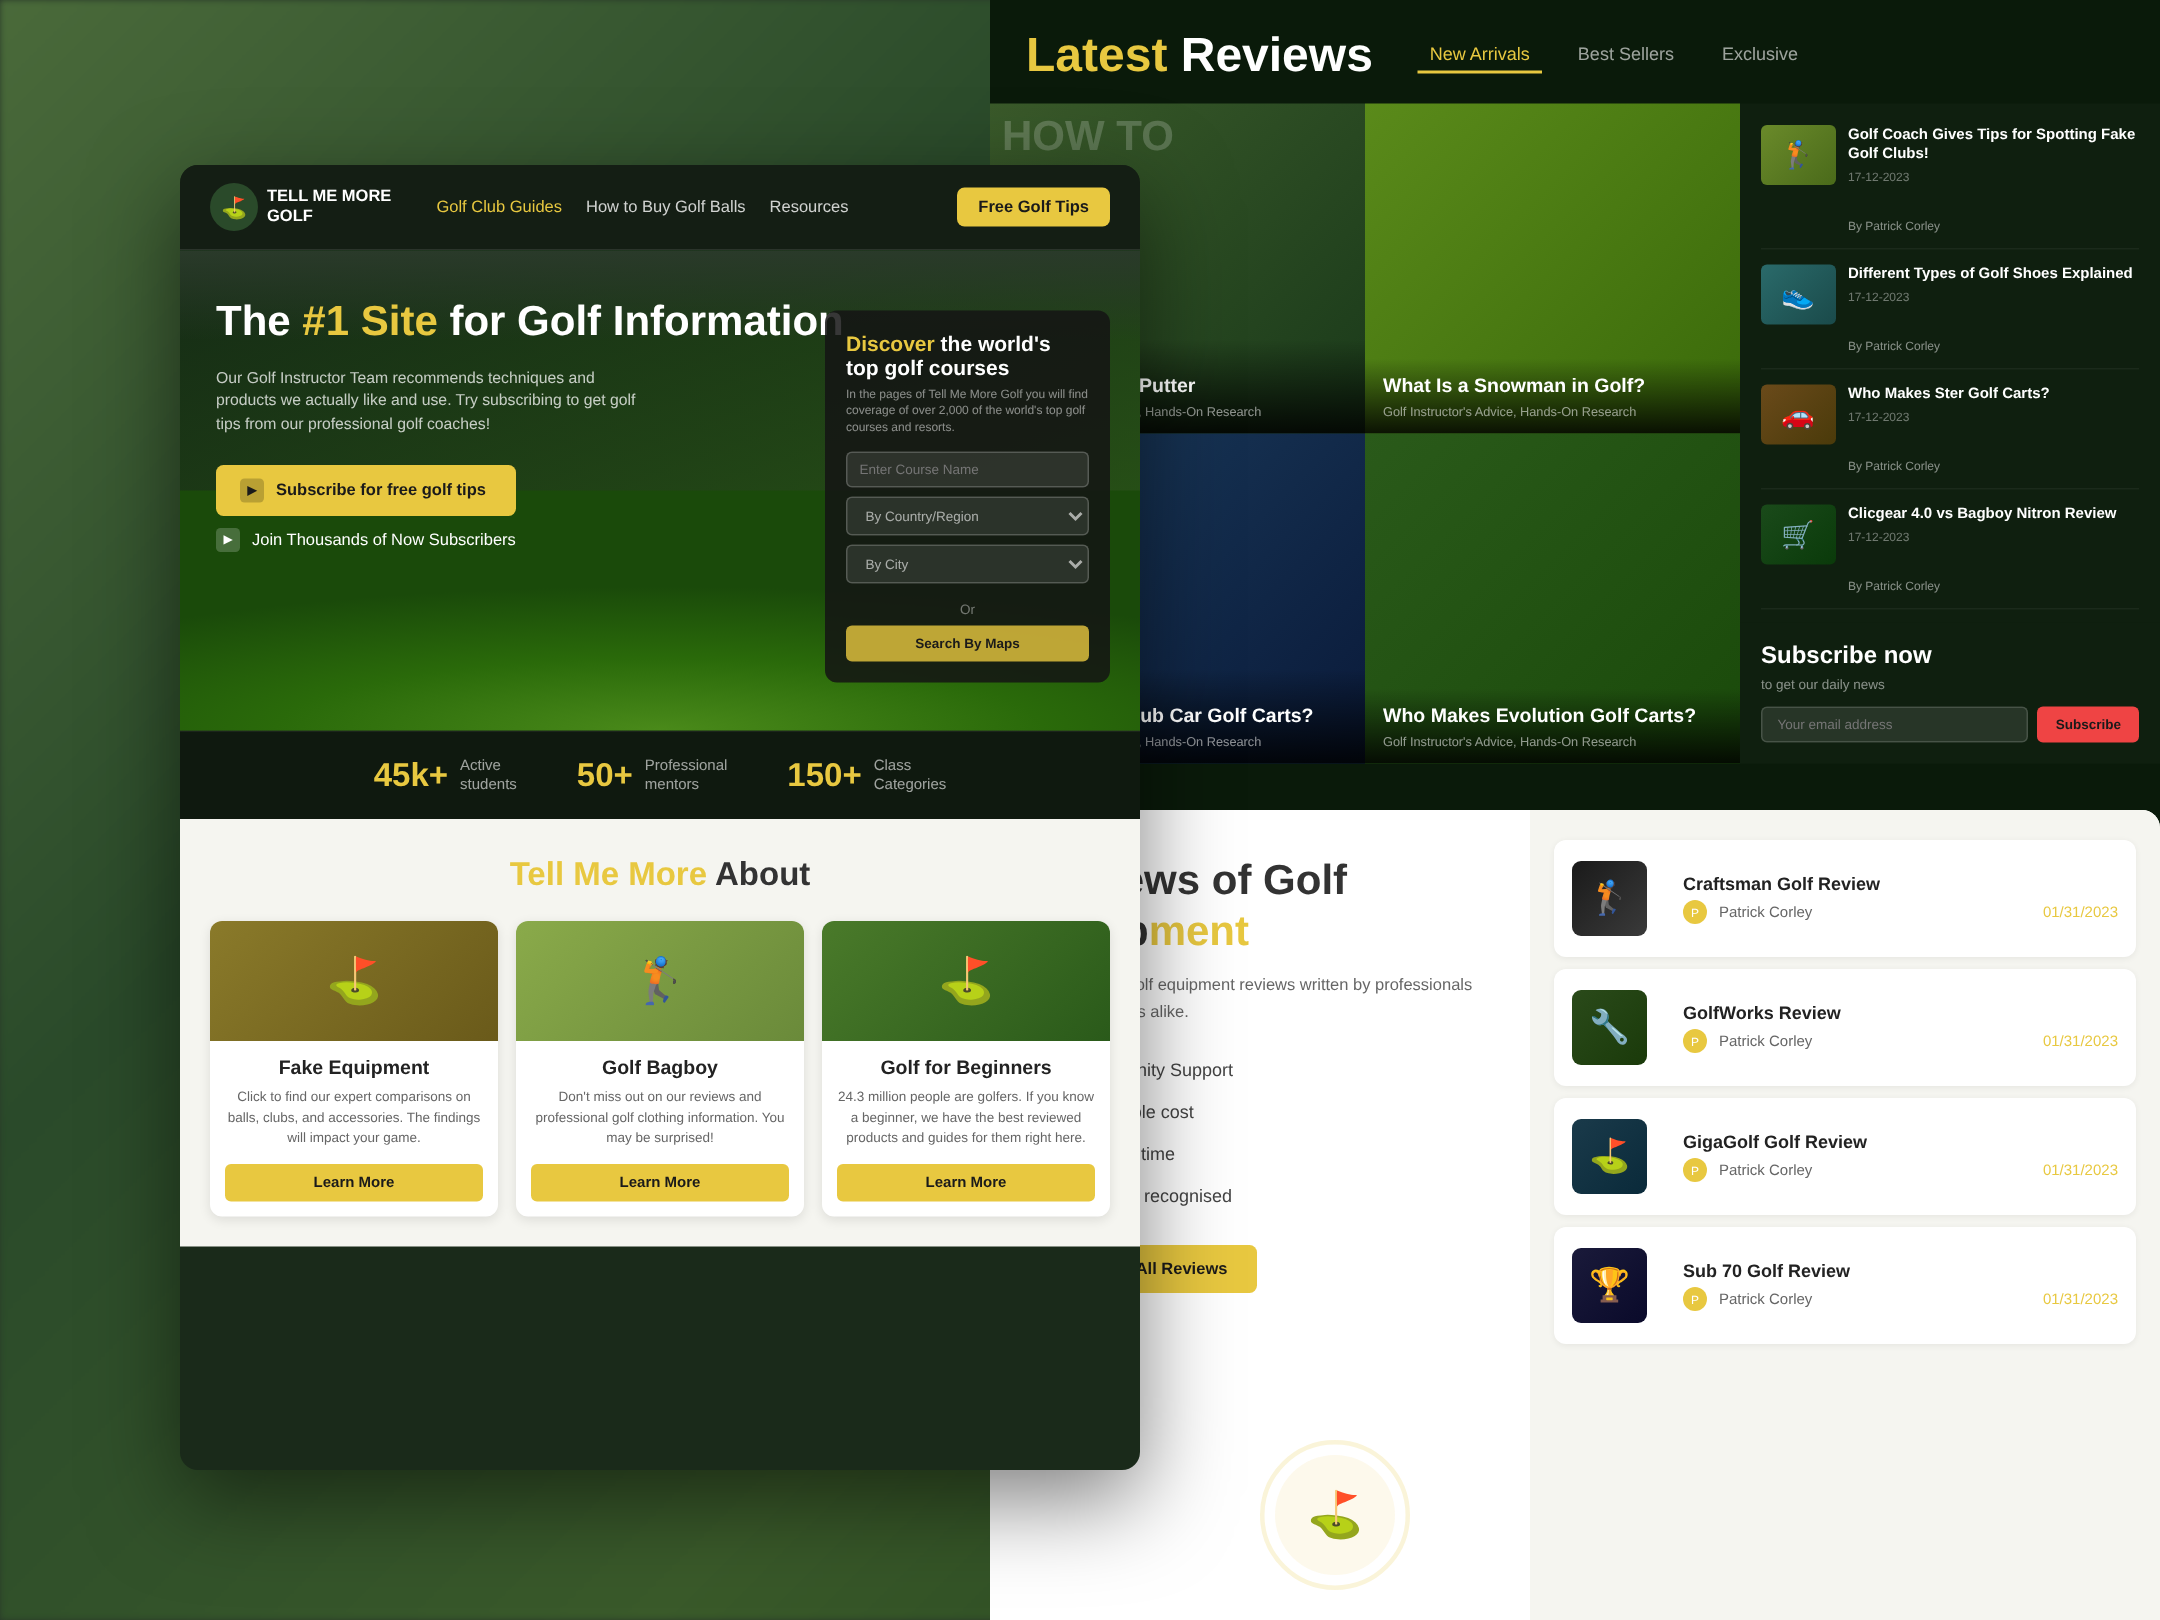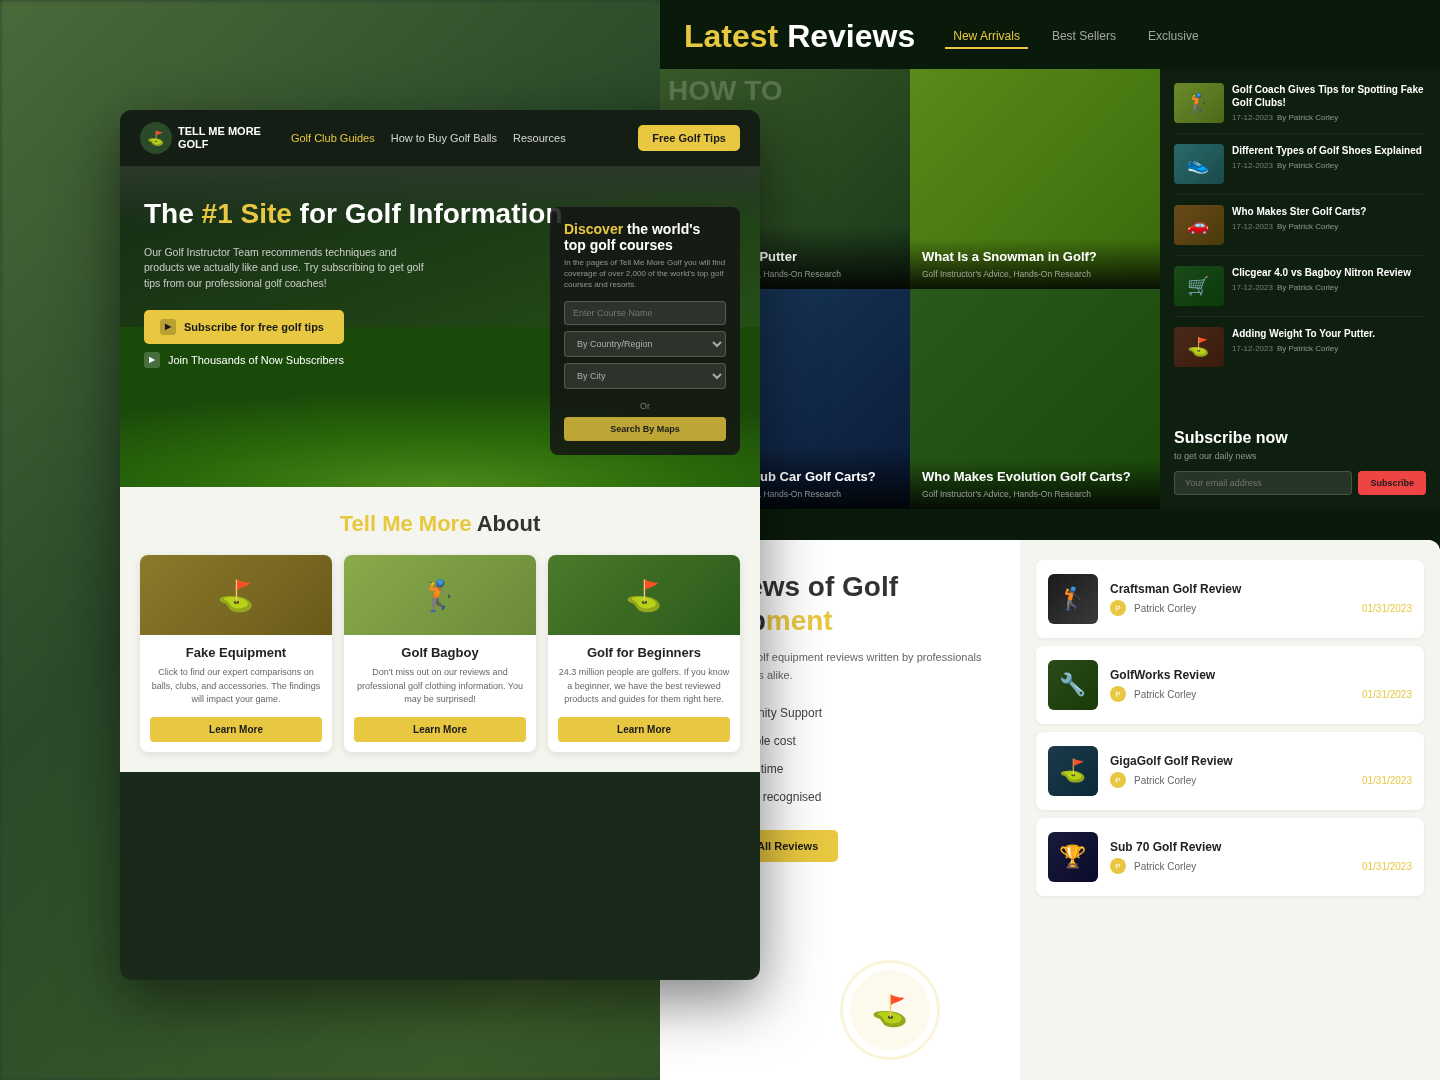--- a/index.html
+++ b/index.html
@@ -420,23 +420,24 @@
     }
     .sa-title {
       color: white;
       font-size: 10px;
       font-weight: 600;
       line-height: 1.3;
       margin-bottom: 4px;
     }
     .sa-meta {
       display: flex;
-      gap: 4px;
+      gap: 24px;
       color: rgba(255,255,255,0.4);
       font-size: 8px;
+      flex-direction: column;
     }
     .sa-meta span:last-child {
       color: rgba(255,255,255,0.5);
     }
 
     
     .subscribe-section {
       background: #0f1f0f;
       padding: 14px;
     }
@@ -588,20 +589,21 @@
       border-radius: 6px;
       flex-shrink: 0;
       overflow: hidden;
     }
     .rli-img-craftsman { background: linear-gradient(135deg, #1a1a1a, #3a3a3a); display:flex;align-items:center;justify-content:center;font-size:22px; }
     .rli-img-golfworks { background: linear-gradient(135deg, #2a4a1a, #1a3a0a); display:flex;align-items:center;justify-content:center;font-size:22px; }
     .rli-img-gigagolf { background: linear-gradient(135deg, #1a3a4a, #0a2a3a); display:flex;align-items:center;justify-content:center;font-size:22px; }
     .rli-img-sub70 { background: linear-gradient(135deg, #1a1a3a, #0a0a2a); display:flex;align-items:center;justify-content:center;font-size:22px; }
     .rli-info {
       flex: 1;
+      margin-left: 12px;
     }
     .rli-title {
       color: #222;
       font-size: 12px;
       font-weight: 600;
       margin-bottom: 4px;
     }
     .rli-meta {
       display: flex;
       align-items: center;
@@ -736,20 +738,34 @@
         <option>By Country/Region</option>
       </select>
       <select class="cf-select">
         <option>By City</option>
       </select>
       <div class="cf-or">Or</div>
       <button class="btn-search-maps">Search By Maps</button>
     </div>
   </div>
 
+  <div class="stats-bar">
+    <div class="stat-item">
+      <div class="stat-number">45k+</div>
+      <div class="stat-label">Active<br>students</div>
+    </div>
+    <div class="stat-item">
+      <div class="stat-number">50+</div>
+      <div class="stat-label">Professional<br>mentors</div>
+    </div>
+    <div class="stat-item">
+      <div class="stat-number">150+</div>
+      <div class="stat-label">Class<br>Categories</div>
+    </div>
+  </div>
 
   <div class="tell-more-section">
     <h2 class="section-title">
       <span>Tell Me More</span> About
     </h2>
     <div class="cards-row">
 
       <div class="feature-card">
         <div class="card-img card-img-golf-equip">⛳</div>
         <div class="card-body">

